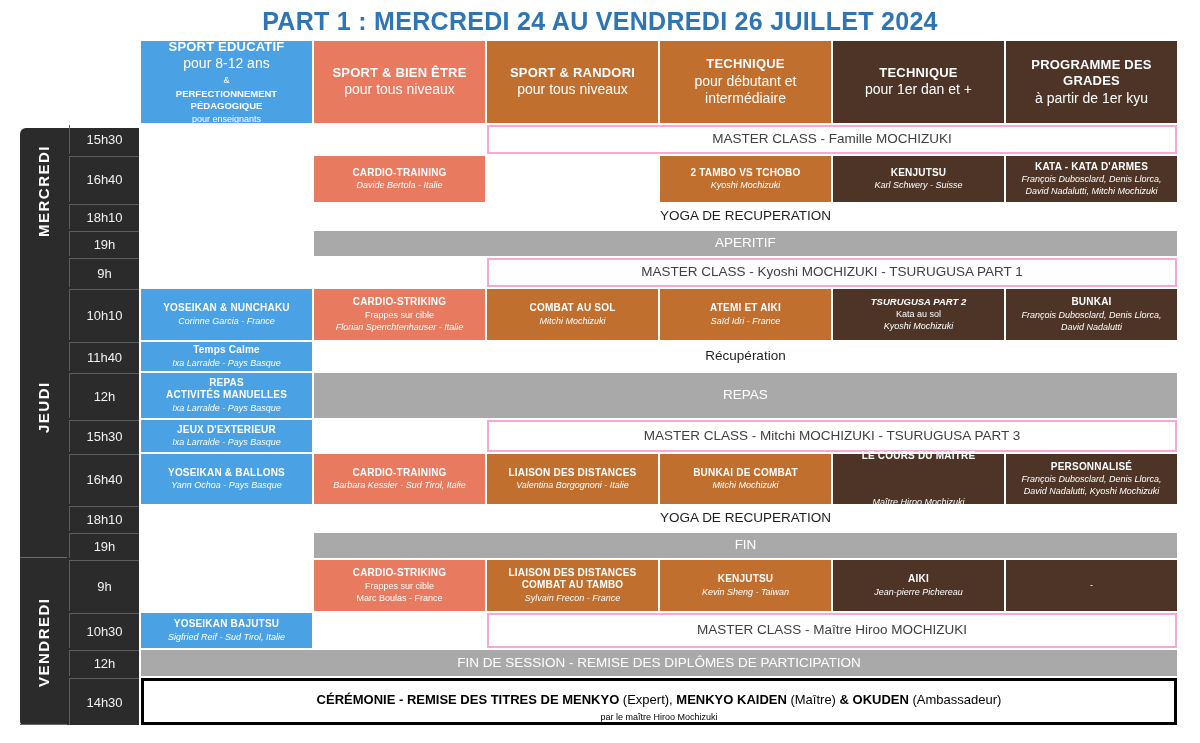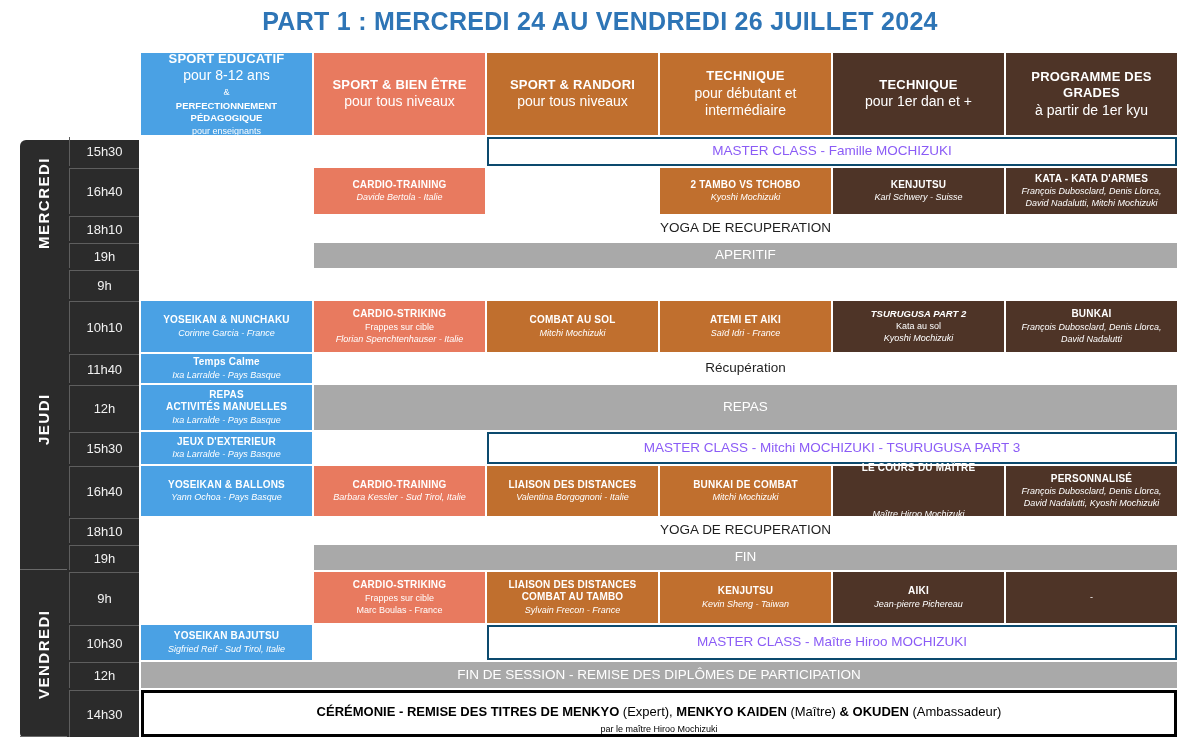--- a/index.html
+++ b/index.html
@@ -1,40 +1,40 @@
 <!DOCTYPE html>
 <html><head>
 <meta charset="utf-8">
 <style>
   html,body{margin:0;padding:0;background:#fff;}
   body{width:1200px;height:743px;overflow:hidden;font-family:"Liberation Sans","DejaVu Sans",sans-serif;}
   .page{position:relative;width:1200px;height:743px;background:#fff;}
   .title{position:absolute;top:7px;left:0;width:100%;text-align:center;
          font-size:25px;font-weight:700;letter-spacing:.3px;color:#2E75B6;}
-  .grid{position:absolute;left:20px;top:53px;display:grid;
+  .grid{position:absolute;left:20px;top:41px;display:grid;
         grid-template-columns:47px 70px repeat(6,171px);
         column-gap:2px;row-gap:2px;}
   .panel{position:absolute;left:0;top:87px;width:119px;height:597px;
          background:#2B2B2B;border-radius:6px 0 0 4px;z-index:0;}
   .day-label{grid-column:1;z-index:1;display:flex;align-items:center;justify-content:center;
              writing-mode:vertical-rl;transform:rotate(180deg);
              color:#fff;font-weight:700;font-size:15px;letter-spacing:1.5px;} 
   .day-sep2{border-top:1px solid #6a6a6a;}
   .time-label{grid-column:2;z-index:1;display:flex;align-items:center;justify-content:center;
               color:#f2f2f2;font-size:13px;border-left:1px solid #5e5e5e;}
   .time-sep{border-top:1px solid #5e5e5e;}
   .cell{z-index:1;display:flex;flex-direction:column;align-items:center;justify-content:center;
         text-align:center;padding:2px 6px;line-height:1.25;color:#fff;box-sizing:border-box;}
   .c-blue{background:#4AA1E4;}
   .c-salmon{background:#E87A5F;}
   .c-orange{background:#C06F2E;}
   .c-brown{background:#4E3427;}
   .c-gray{background:#A9A9A9;}
   .c-plain{background:transparent;color:#1f1f1f;}
-  .c-boxed{background:#fff;border:2px solid #0c4a6e;color:#8b5cf6;}
+  .c-boxed{background:#fff;border:2px solid #f9a8d4;color:#404040;}
   .c-boxed2{background:#fff;border:3px solid #000;color:#000;}
   .s-h1{font-weight:700;font-size:13px;letter-spacing:.2px;}
   .s-h2{font-size:14px;margin-top:0;}
   .s-h3{font-size:9px;margin-top:2px;}
   .s-h4{font-weight:700;font-size:9.5px;margin-top:2px;}
   .s-t{font-weight:700;font-size:10px;letter-spacing:.2px;}
   .s-r{font-size:9px;margin-top:1px;}
   .s-i{font-style:italic;font-size:9px;margin-top:1px;}
   .s-ti{font-style:italic;font-weight:700;font-size:9.5px;}
   .s-mc{font-size:13.5px;}
@@ -101,20 +101,23 @@
       <div class="time-label time-sep" style="grid-area: 4 / 2;">18h10</div>
       <div class="cell c-plain" style="grid-area: 4 / 4 / auto / span 5;">
         <div class="s-mc">YOGA DE RECUPERATION</div>
       </div>
       <div class="time-label time-sep" style="grid-area: 5 / 2;">19h</div>
       <div class="cell c-gray" style="grid-area: 5 / 4 / auto / span 5;">
         <div class="s-mc">APERITIF</div>
       </div>
       <div class="day-label day-sep2" style="grid-area: 6 / 1 / span 8;">JEUDI</div>
       <div class="time-label time-sep" style="grid-area: 6 / 2;">9h</div>
+      <div class="cell c-boxed" style="grid-area: 6 / 5 / auto / span 4;">
+        <div class="s-mc">MASTER CLASS - Kyoshi MOCHIZUKI - TSURUGUSA PART 1</div>
+      </div>
       <div class="time-label time-sep" style="grid-area: 7 / 2;">10h10</div>
       <div class="cell c-blue" style="grid-area: 7 / 3 / auto / span 1;">
         <div class="s-t">YOSEIKAN &amp; NUNCHAKU</div>
         <div class="s-i">Corinne Garcia - France</div>
       </div>
       <div class="cell c-salmon" style="grid-area: 7 / 4 / auto / span 1;">
         <div class="s-t">CARDIO-STRIKING</div>
         <div class="s-r">Frappes sur cible</div>
         <div class="s-i">Florian Spenchtenhauser - Italie</div>
       </div>

